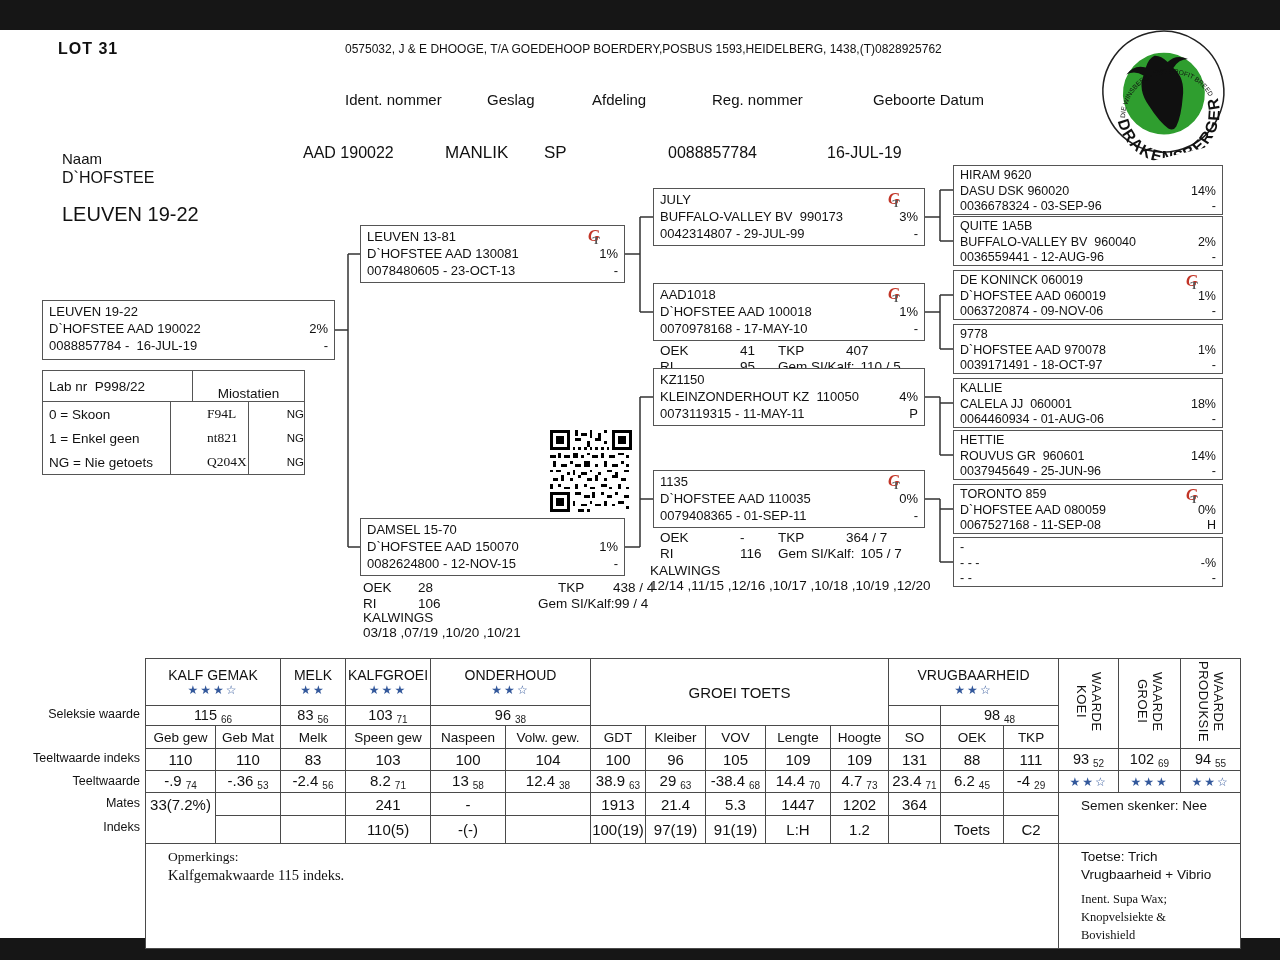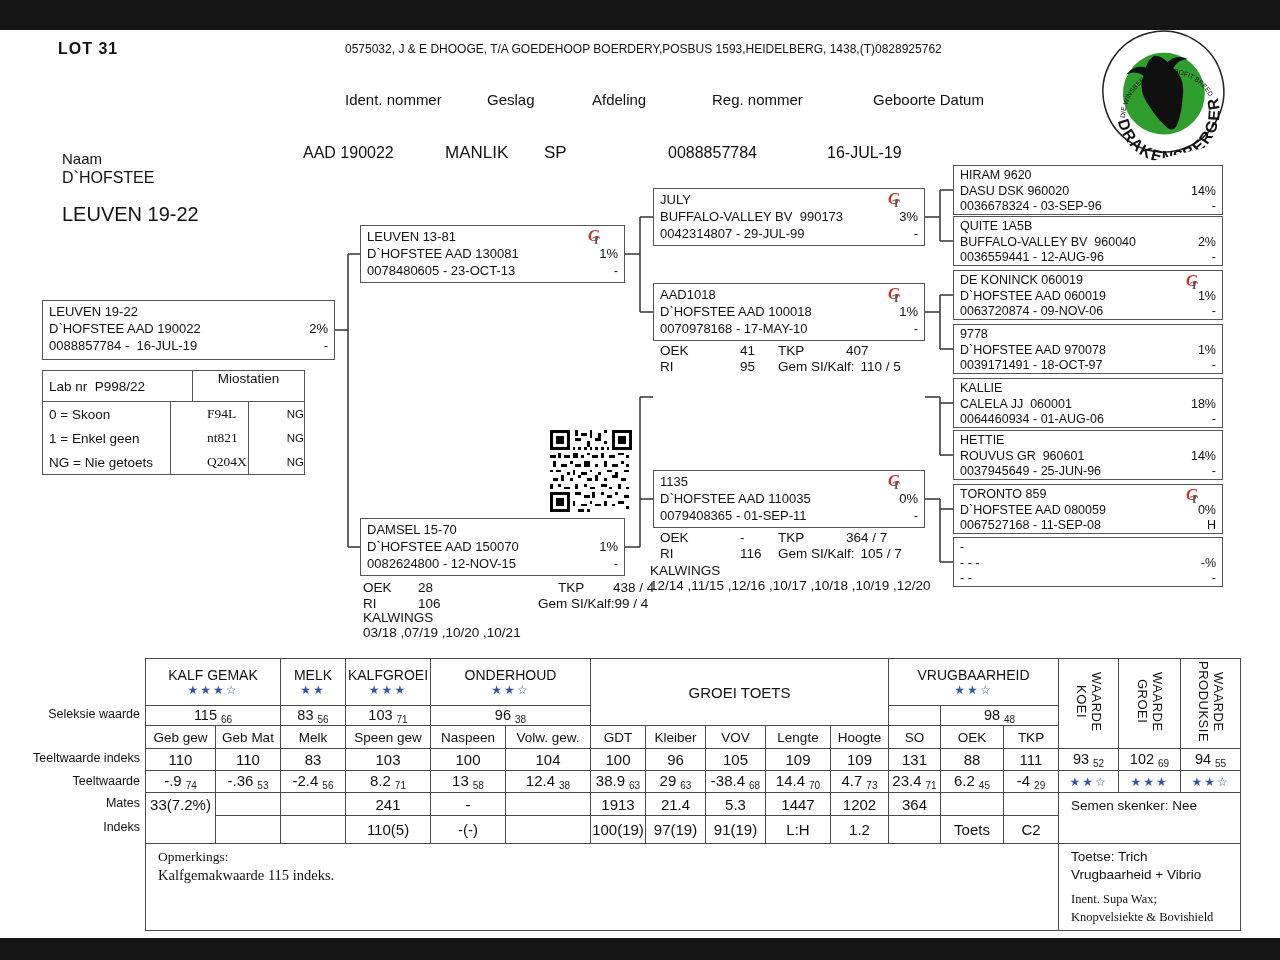--- a/index.html
+++ b/index.html
@@ -14,39 +14,39 @@
   .pbox.small{font-size:12.5px;line-height:15.5px;}
   .gt{position:absolute;right:12px;top:1px;width:24px;height:20px;font-family:"Liberation Serif",serif;}
   .gt .g{font:italic bold 16px "Liberation Serif",serif;color:#c23527;}
   .gt .t{font:bold 11px "Liberation Serif",serif;color:#555;margin-left:-7px;vertical-align:-3px;}
   .stats{position:absolute;font-size:13.5px;line-height:16px;}
   .stats .r{display:flex;white-space:pre;}
   .lbl{white-space:pre;}
   
   .labtbl{position:absolute;left:42px;top:370px;width:263px;border:1.5px solid #555;
           background:#fff;font-size:13.5px;box-sizing:border-box;}
-  .labtbl .hrow{display:flex;border-bottom:1.5px solid #555;height:30px;align-items:flex-start;}
+  .labtbl .hrow{display:flex;border-bottom:1.5px solid #555;height:30px;align-items:flex-end;}
   .labtbl .hl{width:143px;padding-left:6px;border-right:1.5px solid #555;white-space:pre;height:30px;display:flex;align-items:center;}
   .labtbl .hr{flex:1;text-align:center;}
   .labtbl .row{display:flex;height:24px;align-items:center;gap:32px;}
   .labtbl .c1{width:143px;padding-left:6px;border-right:1.5px solid #555;height:24px;display:flex;align-items:center;}
   .labtbl .c2{width:48px;padding-left:4px;border-right:1.5px solid #555;height:24px;display:flex;align-items:center;font-family:Liberation Serif, serif;}
   .labtbl .c3{flex:1;padding-left:6px;font-size:11.5px;}
   
   table.bt{border-collapse:collapse;table-layout:fixed;position:absolute;left:145px;top:658px;
            width:1095px;background:#fff;}
   table.bt td{border:1px solid #4a4a4a;text-align:center;vertical-align:middle;padding:0;overflow:hidden;}
   .gname{font-size:14px;}
   .gstars,.starcell{color:#33589b;font-size:12px;letter-spacing:2px;}
   .big{font-size:14.5px;}
   .acc{font-size:10px;vertical-align:-3px;margin-left:4px;color:#222;}
   .colhead{font-size:13.5px;}
   .val{font-size:15px;}
   .vtxt{writing-mode:vertical-lr;display:inline-block;height:84px;font-size:13px;line-height:15px;letter-spacing:0.5px;}
-  .notes{text-align:left !important;vertical-align:top !important;padding:4px 12px !important;font-size:13.5px;line-height:18px;}
+  .notes{text-align:left !important;vertical-align:top !important;padding:4px 22px !important;font-size:13.5px;line-height:18px;}
   .serif{font-family:"Liberation Serif",serif;}
   .rowlab{position:absolute;left:0;width:140px;text-align:right;font-size:12.5px;color:#111;}
   
   .hex{width:62px;height:66px;margin:1px auto 0;background:#101010;
        clip-path:polygon(50% 0,100% 25%,100% 75%,50% 100%,0 75%,0 25%);
        display:flex;align-items:center;justify-content:center;}
   .hexin{width:46px;height:46px;border-radius:50%;background:#2f9e2f;display:flex;align-items:center;justify-content:center;}
   .laurel{color:#c9a227;font-weight:bold;font-size:11px;letter-spacing:-1px;line-height:12px;}
   .laurel .band{display:inline-block;background:#c9a227;border:1px solid #8a6d12;height:8px;width:26px;vertical-align:middle;margin:0 1px;}
 </style>
@@ -177,20 +177,25 @@
     <span class="gt"><span class="g">G</span><span class="t">T</span></span>
     <div class="pr"><span>AAD1018</span></div>
     <div class="pr"><span>D`HOFSTEE AAD 100018</span><span>1%</span></div>
     <div class="pr"><span>0070978168 - 17-MAY-10</span><span>-</span></div>
   </div>
   <div class="stats" style="left:660px;top:343px;width:260px">
     <div class="r"><span style="width:80px">OEK</span><span style="width:38px">41</span><span style="width:68px">TKP</span><span>407</span></div>
     <div class="r"><span style="width:80px">RI</span><span style="width:38px">95</span><span>Gem SI/Kalf:</span><span style="margin-left:6px">110 / 5</span></div>
   </div>
 
+  <div class="pbox" style="left:653px;top:368px;width:272px;height:58px">
+    <div class="pr"><span>KZ1150</span></div>
+    <div class="pr"><span>KLEINZONDERHOUT KZ  110050</span><span>4%</span></div>
+    <div class="pr"><span>0073119315 - 11-MAY-11</span><span>P</span></div>
+  </div>
 
   <div class="pbox" style="left:653px;top:470px;width:272px;height:58px">
     <span class="gt"><span class="g">G</span><span class="t">T</span></span>
     <div class="pr"><span>1135</span></div>
     <div class="pr"><span>D`HOFSTEE AAD 110035</span><span>0%</span></div>
     <div class="pr"><span>0079408365 - 01-SEP-11</span><span>-</span></div>
   </div>
   <div class="stats" style="left:660px;top:530px;width:260px">
     <div class="r"><span style="width:80px">OEK</span><span style="width:38px">-</span><span style="width:68px">TKP</span><span>364 / 7</span></div>
     <div class="r"><span style="width:80px">RI</span><span style="width:38px">116</span><span>Gem SI/Kalf:</span><span style="margin-left:6px">105 / 7</span></div>

